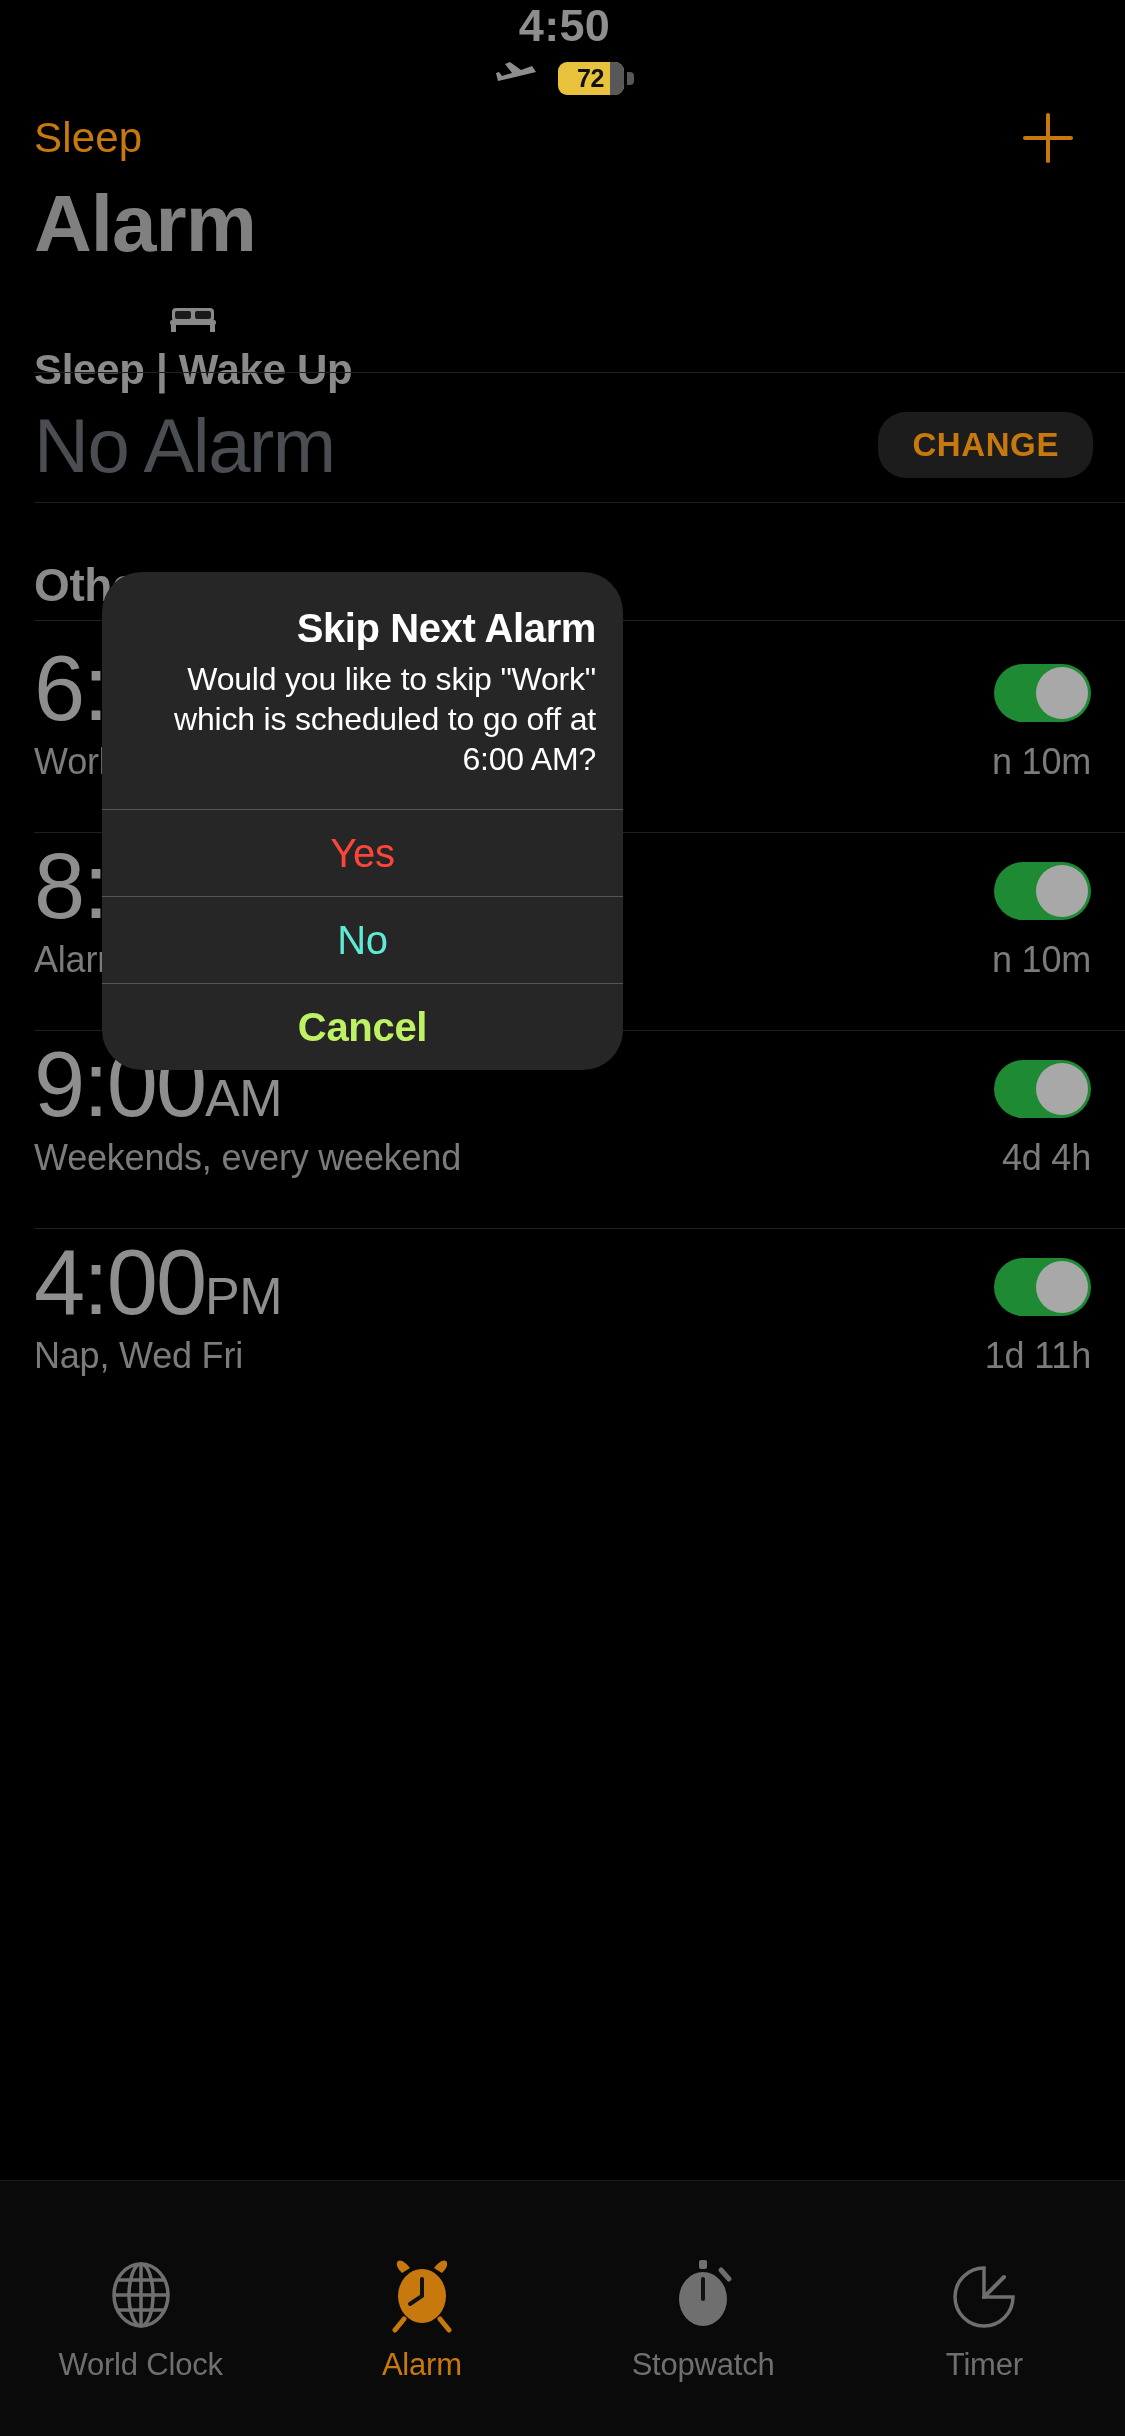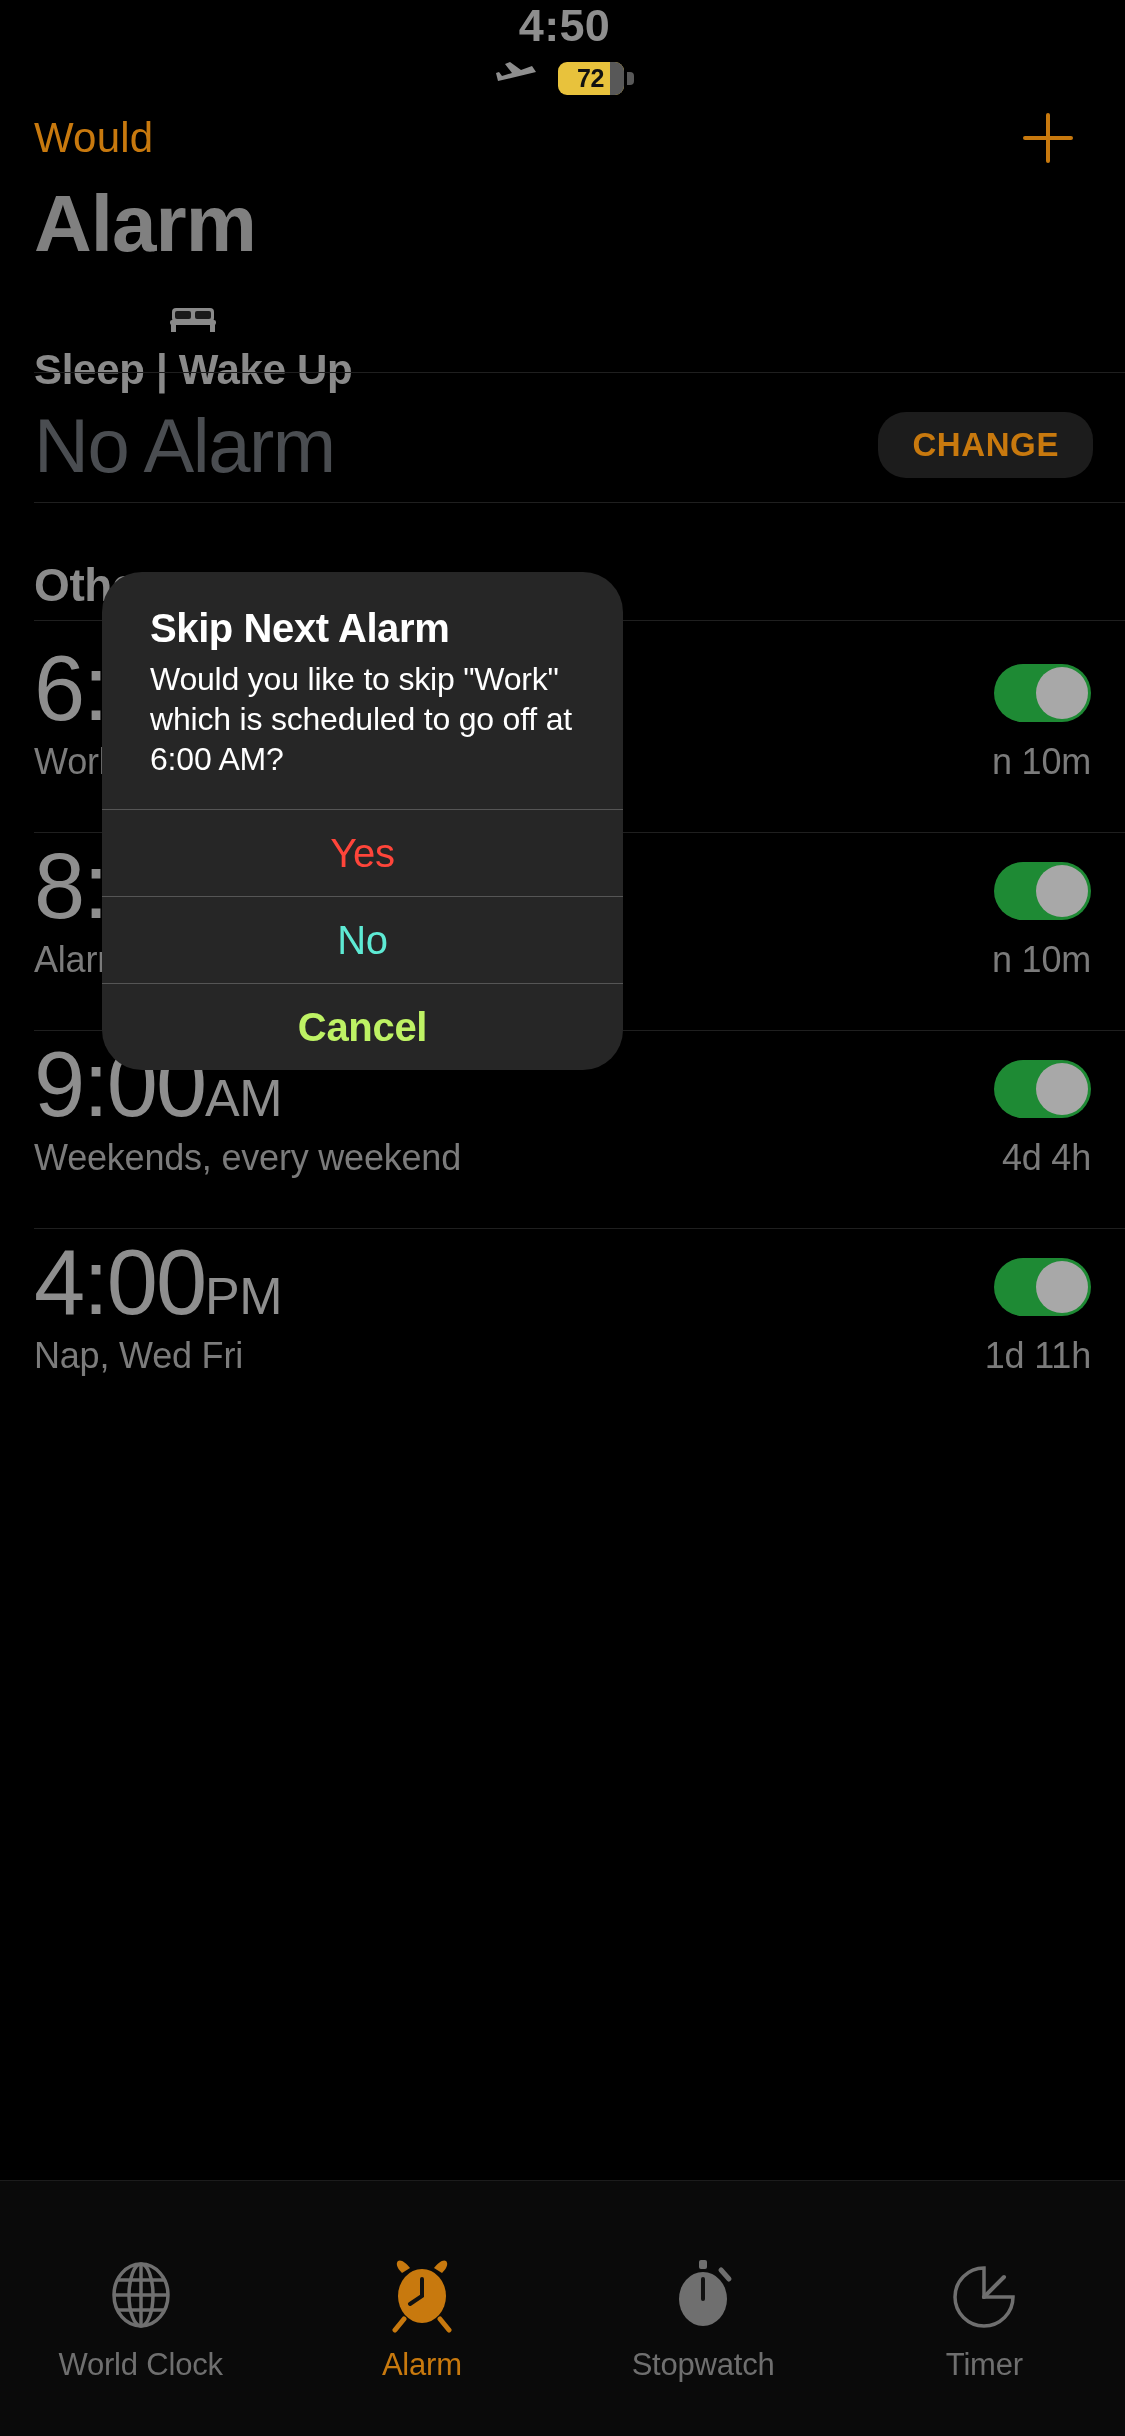--- a/index.html
+++ b/index.html
@@ -124,21 +124,21 @@
   .tab-label{ font-size:31px; color:#6f6f6f; letter-spacing:-0.2px; }
   .tab.active .tab-label{ color:#C8790E; }
   .alert{
     position:absolute;
     left:102px; top:572px; width:521px;
     background:#262626;
     border-radius:40px;
     overflow:hidden;
     z-index:50;
   }
-  .alert-head{ padding:34px 48px 30px; text-align:left; }
+  .alert-head{ padding:34px 27px 30px; text-align:right; }
   .alert-title{
     font-size:40px; font-weight:700; color:#fff; letter-spacing:-0.4px;
     margin-bottom:8px;
   }
   .alert-msg{
     font-size:32px; font-weight:400; color:#fff; line-height:1.25;
     letter-spacing:-0.2px;
   }
   .alert-btn{
     height:87px; display:flex; align-items:center; justify-content:center;
@@ -161,21 +161,21 @@
     <div class="batt-wrap">
       <div class="batt-body">
         <span class="batt-pct">72</span>
       </div>
       <div class="batt-tip"></div>
     </div>
   </div>
 </div>
 
 <div class="navrow">
-  <div class="edit-btn">Would</div>
+  <div class="edit-btn">Sleep</div>
   <div class="plus-btn"></div>
 </div>
 
 <div class="page-title">Alarm</div>
 
 <div class="sleep-head">
   <svg class="bed-icon" viewBox="0 0 46 34">
     <rect x="2" y="8" width="42" height="14" rx="4" fill="#8a8a8a"></rect>
     <rect x="5" y="11" width="16" height="8" rx="2" fill="#1a1a1a"></rect>
     <rect x="25" y="11" width="16" height="8" rx="2" fill="#1a1a1a"></rect>

